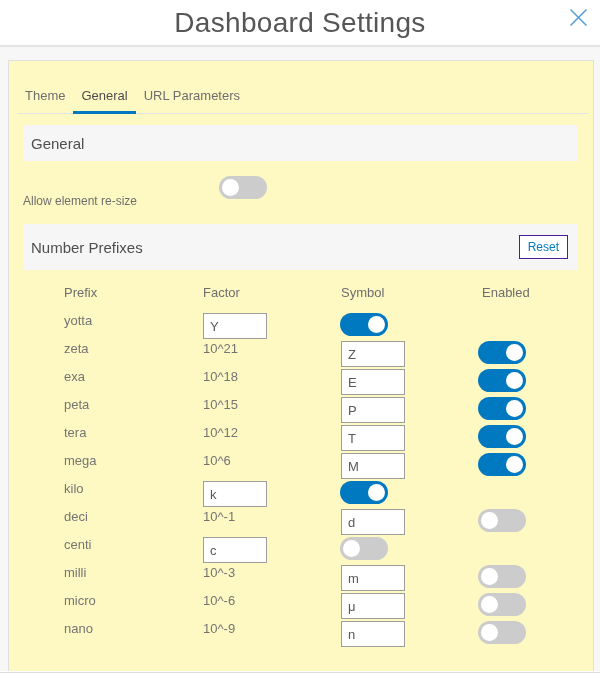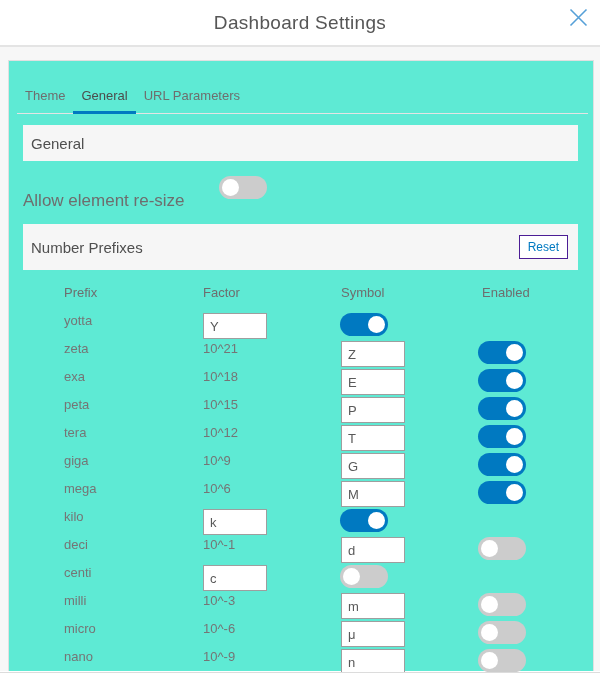--- a/index.html
+++ b/index.html
@@ -12,36 +12,36 @@
     color:#6e6e6e;
   }
   
   .dlg-header {
     height:47px; background:#fff;
     border-bottom:2px solid #e4e4e4;
     position:relative;
   }
   .dlg-title {
     text-align:center; line-height:45px;
-    font-size:19px; font-weight:400; color:#565656;
+    font-size:28px; font-weight:400; color:#565656;
     letter-spacing:0.3px;
   }
   .dlg-close {
     position:absolute; top:7px; right:10px;
     width:24px; height:24px; cursor:pointer;
     display:flex; align-items:center; justify-content:center;
     background:none; border:none;
   }
   
   .dlg-body {
     height:624px; background:#f7f7f7;
     padding:13px 6px 0 8px;
   }
   .panel {
-    background:#5eead4;
+    background:#fef9c3;
     border:1px solid #e0e0e0; border-bottom:none;
     height:100%;
     padding:0 15px 0 14px;
   }
   
   .tabs {
     display:flex;
     padding-top:27px;
     margin:0 -10px 0 -6px;
     border-bottom:1px solid #e4e4e4;
@@ -77,21 +77,21 @@
     font-family:inherit;
     padding:4px 8px;
     cursor:pointer;
     line-height:1.2;
   }
   
   .allow-row {
     height:52px;
     display:flex; align-items:center;
   }
-  .allow-label { width:196px; font-size:17px; color:#6e6e6e;margin-top:27px; }
+  .allow-label { width:196px; font-size:12px; color:#6e6e6e;margin-top:27px; }
   
   .toggle {
     width:48px; height:23px; border-radius:12px;
     position:relative; cursor:pointer; flex:none;
   }
   .toggle.on  { background:#0079c1; }
   .toggle.off { background:#cccccc; }
   .knob {
     position:absolute; top:3px;
     width:17px; height:17px; border-radius:50%;
@@ -212,30 +212,20 @@
             <span class="c1">tera</span>
             <span class="c2">10^12</span>
             <span class="c3"><input class="sym-input" type="text" value="T" style=""></span>
             <span class="c4">
               <div class="toggle on">
                 <span class="knob"></span>
               </div>
             </span>
           </div>
           <div class="prow">
-            <span class="c1">giga</span>
-            <span class="c2">10^9</span>
-            <span class="c3"><input class="sym-input" type="text" value="G" style=""></span>
-            <span class="c4">
-              <div class="toggle on">
-                <span class="knob"></span>
-              </div>
-            </span>
-          </div>
-          <div class="prow">
             <span class="c1">mega</span>
             <span class="c2">10^6</span>
             <span class="c3"><input class="sym-input" type="text" value="M" style=""></span>
             <span class="c4">
               <div class="toggle on">
                 <span class="knob"></span>
               </div>
             </span>
           </div>
           <div class="prow">

